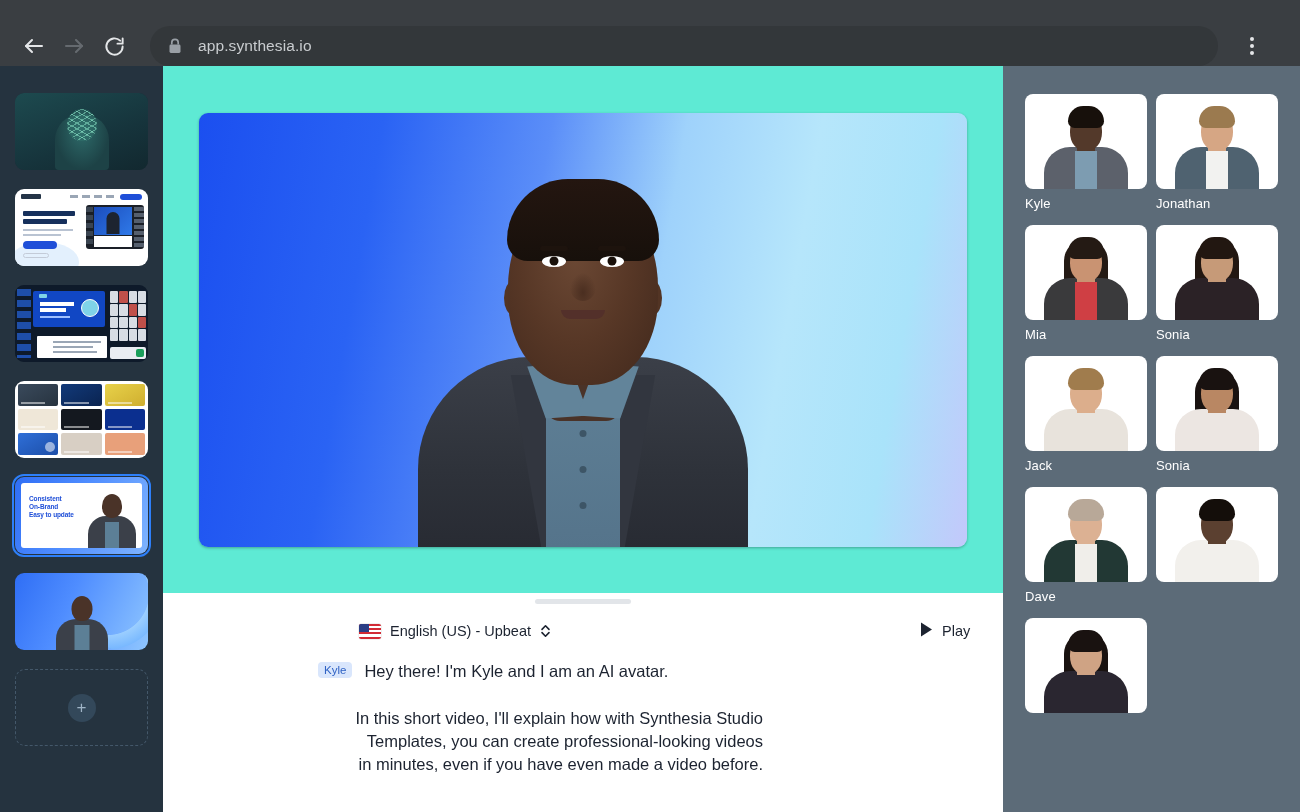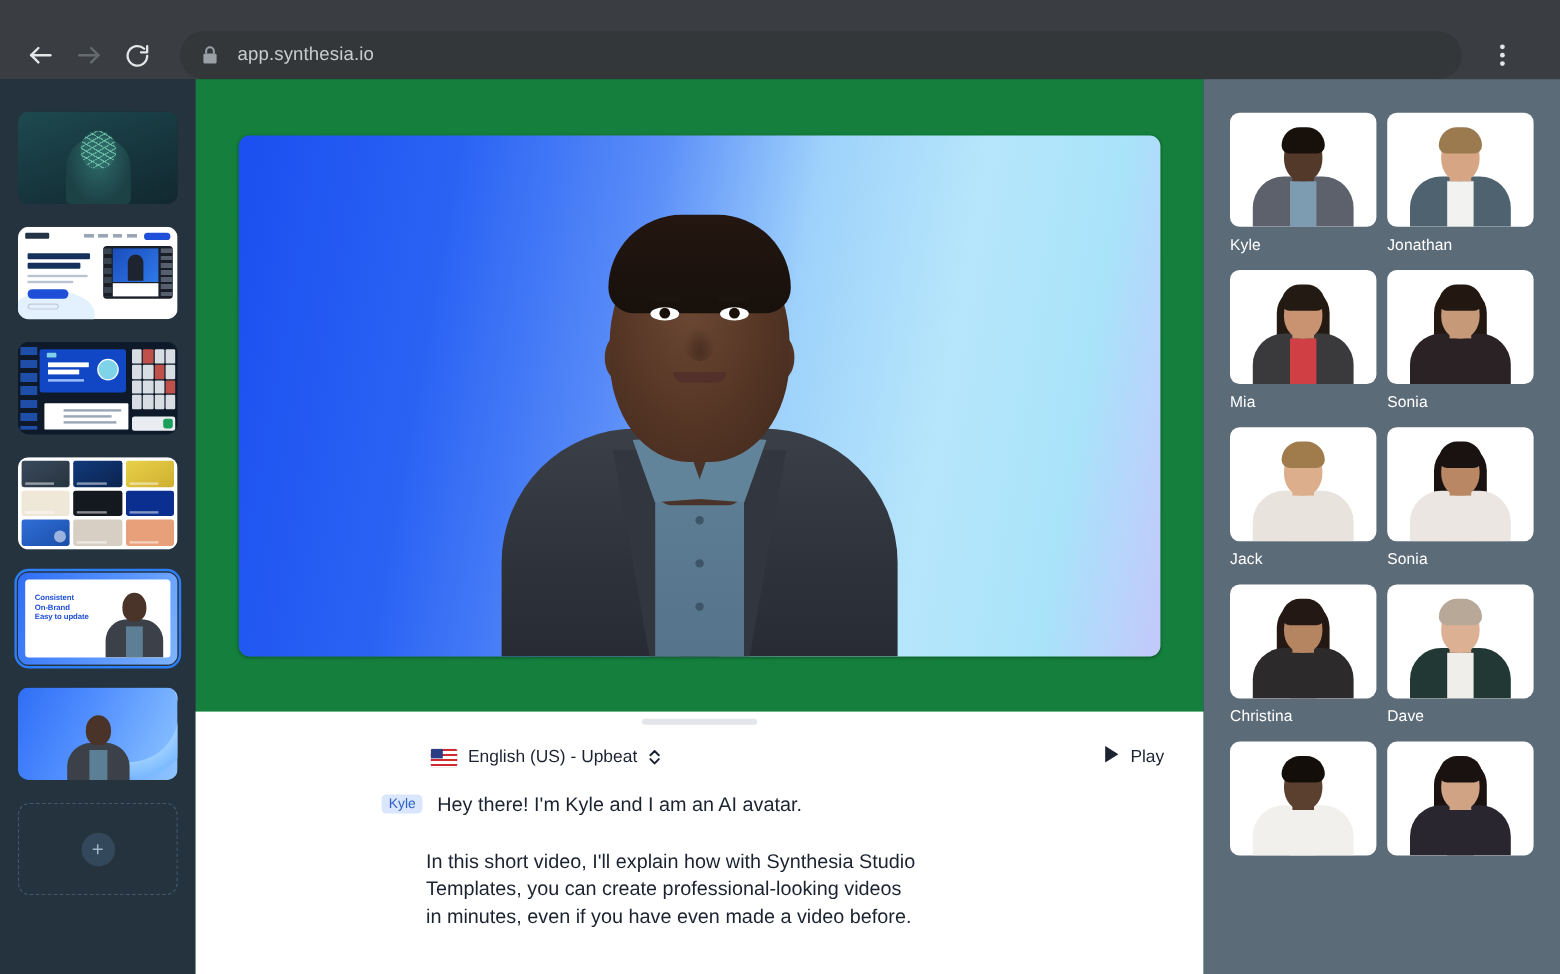--- a/index.html
+++ b/index.html
@@ -188,23 +188,23 @@
     width: 28px; height: 28px; border-radius: 50%;
     background: #33485a;
     display: flex; align-items: center; justify-content: center;
     color: #9fb4c6; font-size: 17px; line-height: 1;
   }
 
   
   .editor {
     width: 840px; height: 746px;
     flex: 0 0 840px;
-    background: #15803d;
-    position: relative;
-    display: flex; flex-direction: column;
+    background: #5eead4;
+    position: relative;
+    display: flex; flex-direction: column; text-align: right;
   }
   .stage {
     height: 527px;
     display: flex; align-items: center; justify-content: center;
   }
   .canvas {
     width: 768px; height: 434px;
     border-radius: 9px;
     position: relative;
     overflow: hidden;
@@ -740,33 +740,20 @@
               <div class="nk" style="background:#b98763"></div>
               <div class="hd" style="background:#b98763"></div>
               <div class="hr" style="background:#191210"></div>
             </div>
           </div>
           <div class="avatar-name">Sonia</div>
         </div>
         <div class="avatar-card">
           <div class="avatar-thumb">
             <div class="bust">
-              <div class="hrlong" style="background:#241814"></div>
-              <div class="bd" style="background:#2c2a2a"></div>
-              <div class="sh" style="background:#2c2a2a"></div>
-              <div class="nk" style="background:#b58460"></div>
-              <div class="hd" style="background:#b58460"></div>
-              <div class="hr" style="background:#241814"></div>
-            </div>
-          </div>
-          <div class="avatar-name">Christina</div>
-        </div>
-        <div class="avatar-card">
-          <div class="avatar-thumb">
-            <div class="bust">
               <div class="bd" style="background:#223834"></div>
               <div class="sh" style="background:#f0eeea"></div>
               <div class="nk" style="background:#dcb193"></div>
               <div class="hd" style="background:#dcb193"></div>
               <div class="hr" style="background:#b8a898"></div>
             </div>
           </div>
           <div class="avatar-name">Dave</div>
         </div>
         <div class="avatar-card">

